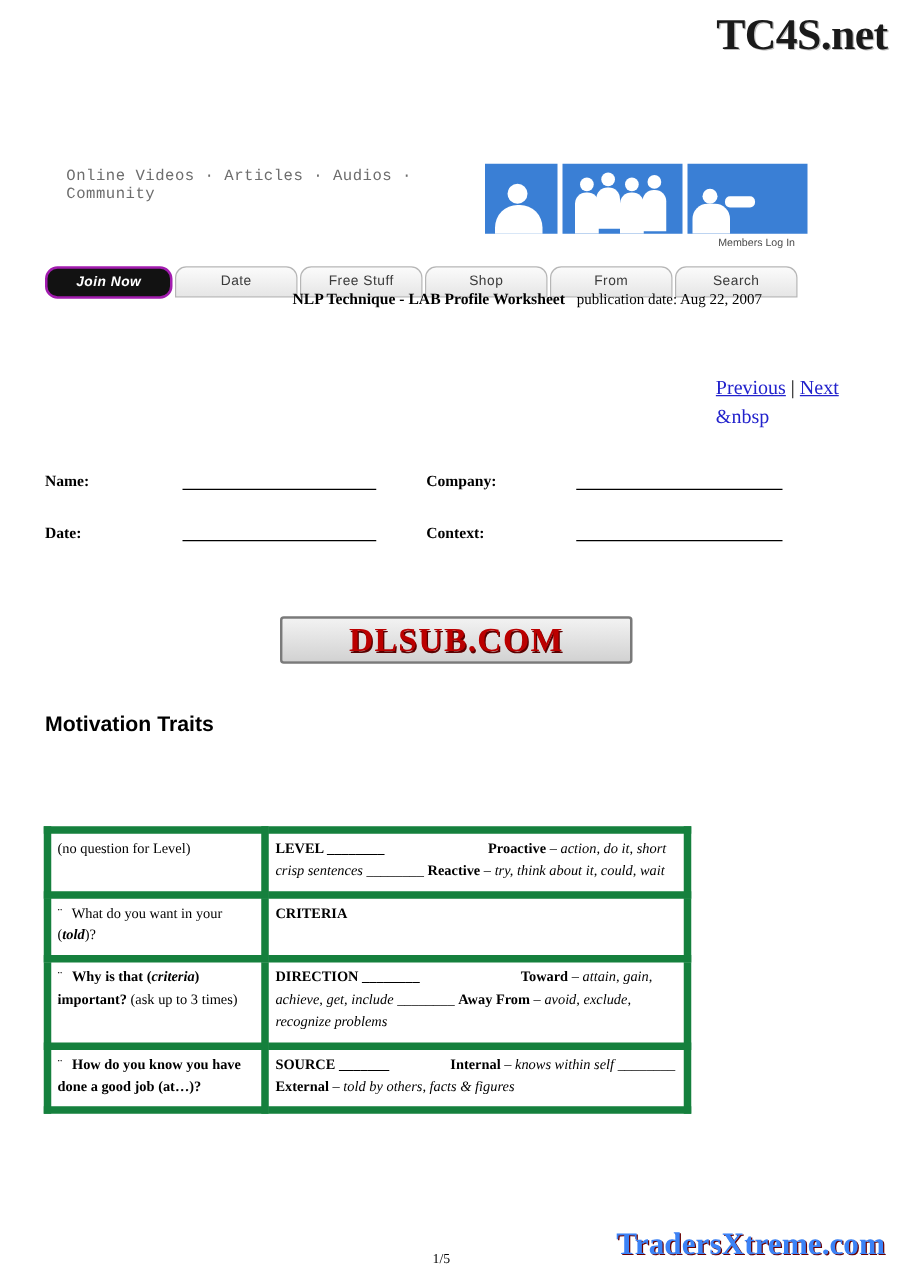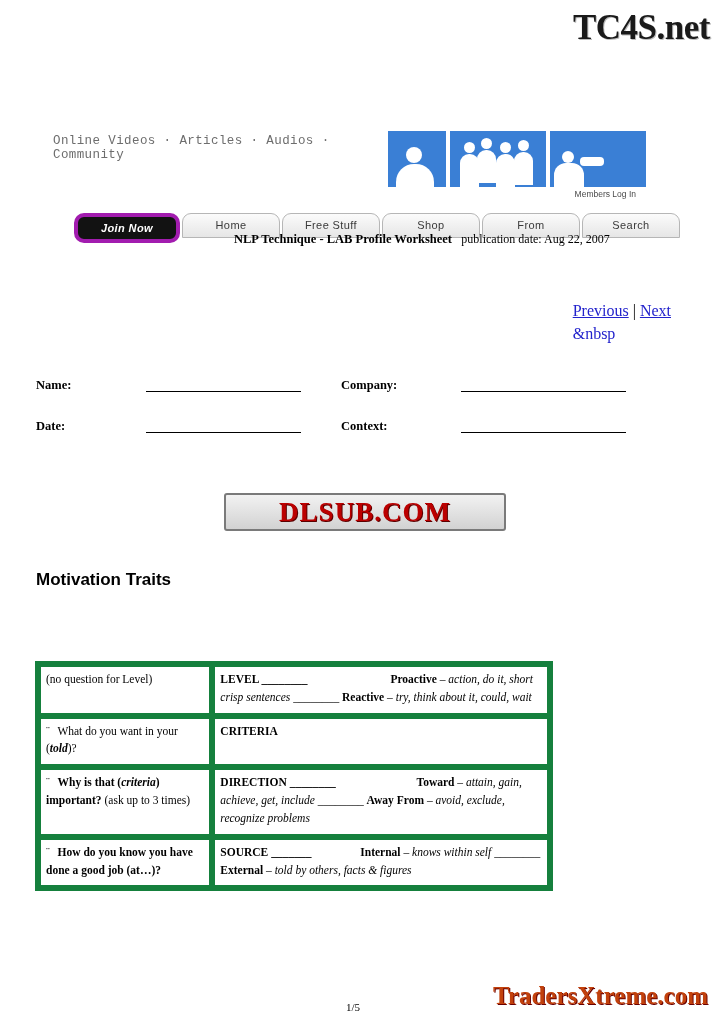--- a/index.html
+++ b/index.html
@@ -138,25 +138,24 @@
     border: 1px solid #b6b6b6;
     border-radius: 9px 9px 0 0;
     margin-right: 2px;
     letter-spacing: 0.4px;
   }
   .nav-btn.join {
     background: #121212;
     color: #ffffff;
     font-style: italic;
     font-weight: bold;
-    border: 4px solid #a21caf;
+    border: 2px solid #a21caf;
     border-radius: 10px;
     width: 98px;
     padding: 5px 0 5px 0;
-    margin-left: 38px;
   }
 
   
   .doc-title {
     position: absolute;
     left: 234px;
     top: 232px;
     font-family: "Liberation Serif", serif;
     font-size: 12.5px;
     font-weight: bold;
@@ -273,21 +272,21 @@
     top: 1001px;
     font-size: 11px;
   }
   .txtreme {
     position: absolute;
     right: 16px;
     top: 982px;
     font-family: "Liberation Serif", serif;
     font-weight: bold;
     font-size: 25px;
-    color: #c2410c;
+    color: #3b82f6;
     text-shadow: 1px 1px 0 #6a0000;
   }
 </style>
 </head>
 <body>
 
 <div class="tc4s">TC4S.net</div>
 
 <div class="banner">
 
@@ -314,21 +313,21 @@
       <span class="sil head"></span>
         <span class="sil body"></span>
         <span class="sil arm"></span>
     </div>
   </div>
 
   <div class="members">Members Log In</div>
 
   <div class="nav">
     <div class="nav-btn join">Join Now</div>
-    <div class="nav-btn">Home</div>
+    <div class="nav-btn">Date</div>
     <div class="nav-btn">Free Stuff</div>
     <div class="nav-btn">Shop</div>
     <div class="nav-btn">From</div>
     <div class="nav-btn">Search</div>
   </div>
 </div>
 
 <div class="doc-title">
   <span>NLP Technique - LAB Profile Worksheet</span>
   &nbsp;&nbsp;<span class="pub">publication date: Aug 22, 2007</span>

